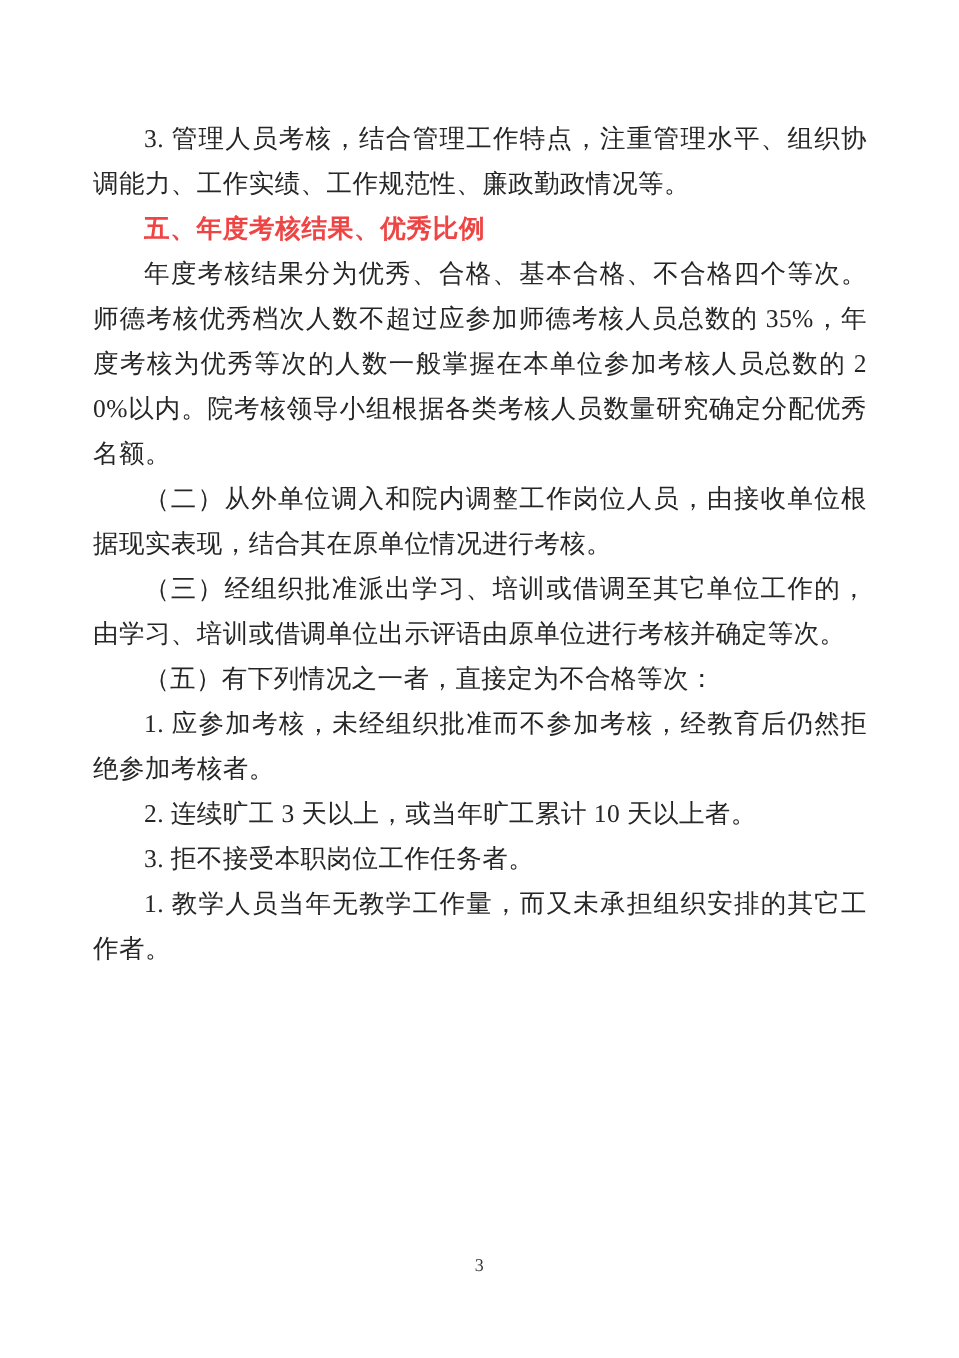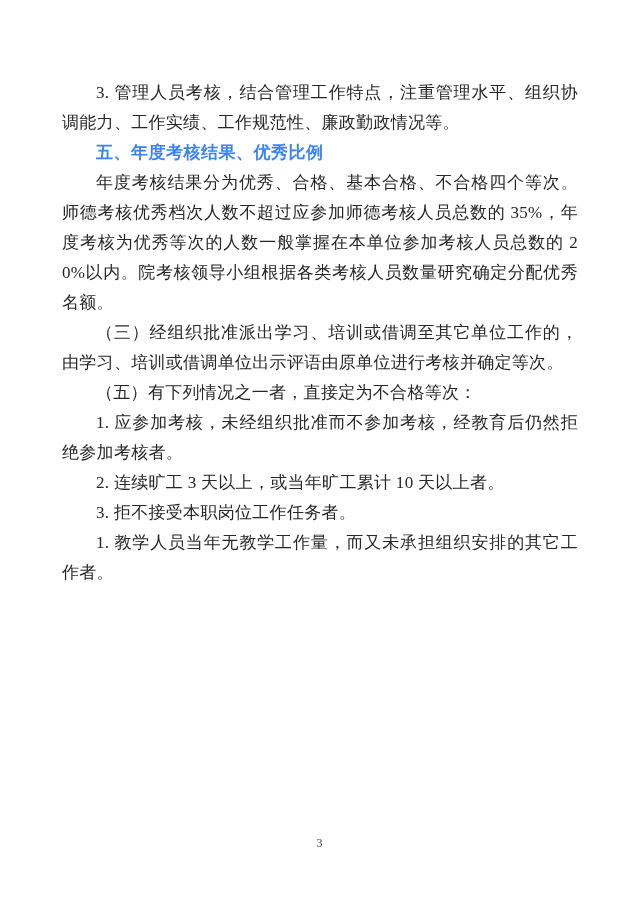--- a/index.html
+++ b/index.html
@@ -33,41 +33,42 @@
     word-break: break-all;
   }
   .heading {
     margin: 0;
     font-family: "Liberation Sans", "DejaVu Sans", sans-serif;
     font-weight: bold;
     font-size: 17px;
     line-height: 30px;
     letter-spacing: 0.5px;
     text-indent: 2em;
-    color: #3b82f6;
+    color: #ef4444;
   }
   .page-number {
     position: absolute;
     top: 835px;
     left: 0;
     width: 100%;
     text-align: center;
     font-size: 12px;
     line-height: 16px;
     color: #3a3a3a;
   }
 </style>
 </head>
 <body>
 
 <div class="page">
   <div class="content">
     <p class="para">3. 管理人员考核，结合管理工作特点，注重管理水平、组织协调能力、工作实绩、工作规范性、廉政勤政情况等。</p>
     <p class="heading">五、年度考核结果、优秀比例</p>
     <p class="para">年度考核结果分为优秀、合格、基本合格、不合格四个等次。师德考核优秀档次人数不超过应参加师德考核人员总数的 35%，年度考核为优秀等次的人数一般掌握在本单位参加考核人员总数的 20%以内。院考核领导小组根据各类考核人员数量研究确定分配优秀名额。</p>
+    <p class="para">（二）从外单位调入和院内调整工作岗位人员，由接收单位根据现实表现，结合其在原单位情况进行考核。</p>
     <p class="para">（三）经组织批准派出学习、培训或借调至其它单位工作的，由学习、培训或借调单位出示评语由原单位进行考核并确定等次。</p>
     <p class="para">（五）有下列情况之一者，直接定为不合格等次：</p>
     <p class="para">1. 应参加考核，未经组织批准而不参加考核，经教育后仍然拒绝参加考核者。</p>
     <p class="para">2. 连续旷工 3 天以上，或当年旷工累计 10 天以上者。</p>
     <p class="para">3. 拒不接受本职岗位工作任务者。</p>
     <p class="para">1. 教学人员当年无教学工作量，而又未承担组织安排的其它工作者。</p>
   </div>
   <div class="page-number">3</div>
 </div>
 

